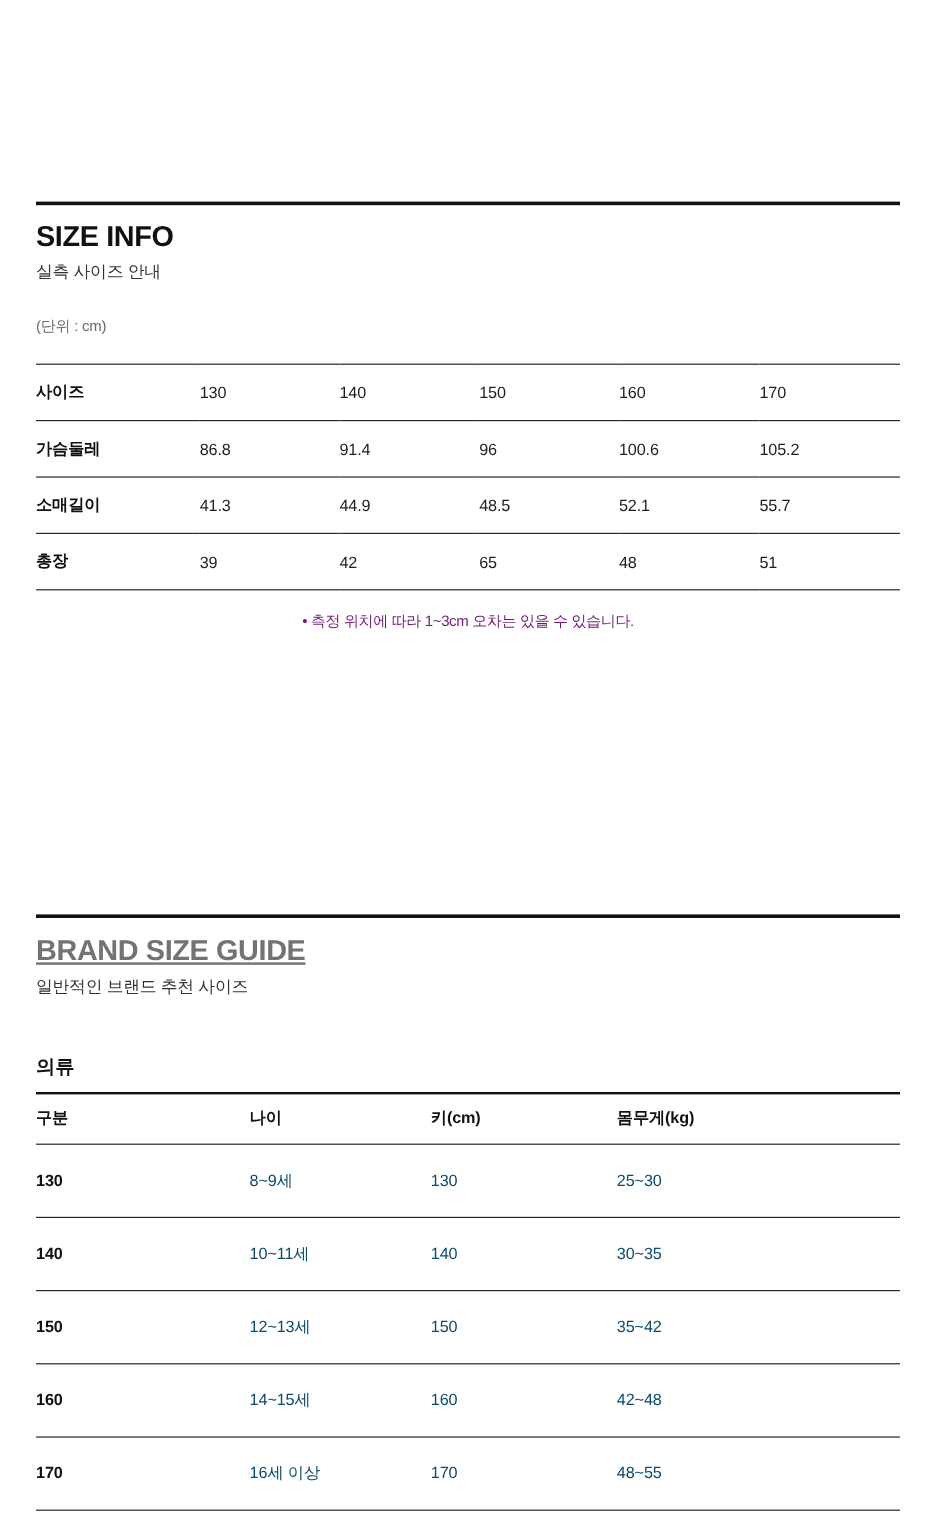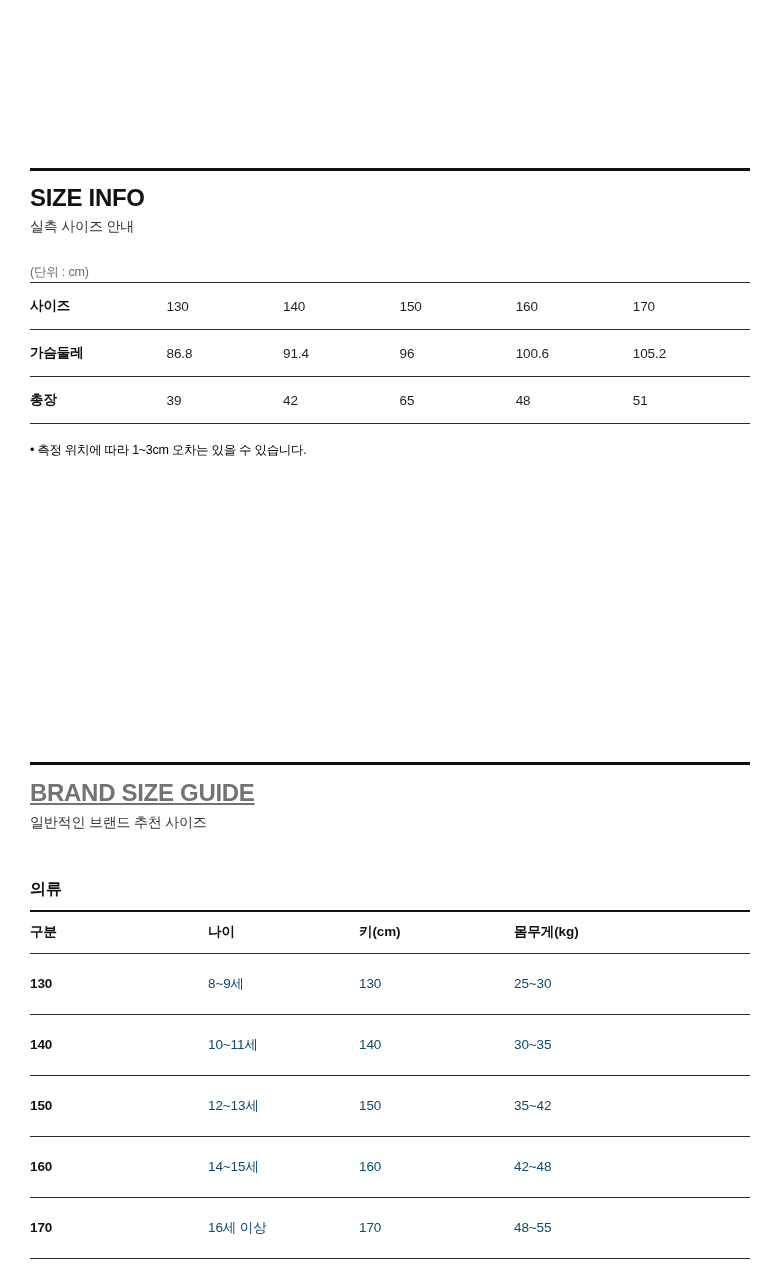--- a/index.html
+++ b/index.html
@@ -59,21 +59,21 @@
     font-size: 12.5px;
     color: #6b6b6b;
     margin-top: 28px;
     padding-right: 2px;
     letter-spacing: -0.2px;
   }
 
   table.measure {
     width: 100%;
     border-collapse: collapse;
-    margin-top: 1px;
+    margin-top: 22px;
   }
   table.measure th,
   table.measure td {
     font-size: 13.5px;
     font-weight: normal;
     text-align: left;
     padding: 0;
     height: 47px;
     vertical-align: middle;
     border-top: 1px solid #2a2a2a;
@@ -93,23 +93,23 @@
     font-size: 13.5px;
     width: 148px;
     color: #111111;
   }
   table.measure td.val {
     width: 125px;
   }
   table.measure td.val.c1 { padding-left: 0px; }
 
   .caution {
-    text-align: left;
+    text-align: center;
     font-size: 12.5px;
-    color: #000000;
+    color: #701a75;
     margin-top: 18px;
     letter-spacing: -0.3px;
   }
 
   
   .section-brand-guide {
     position: absolute;
     top: 762px;
     left: 30px;
     width: 720px;
@@ -202,20 +202,28 @@
         </tr>
         <tr>
           <th class="rowhead">가슴둘레</th>
           <td class="val c1">86.8</td>
           <td class="val">91.4</td>
           <td class="val">96</td>
           <td class="val">100.6</td>
           <td class="val">105.2</td>
         </tr>
         <tr>
+          <th class="rowhead">소매길이</th>
+          <td class="val c1">41.3</td>
+          <td class="val">44.9</td>
+          <td class="val">48.5</td>
+          <td class="val">52.1</td>
+          <td class="val">55.7</td>
+        </tr>
+        <tr>
           <th class="rowhead">총장</th>
           <td class="val c1">39</td>
           <td class="val">42</td>
           <td class="val">65</td>
           <td class="val">48</td>
           <td class="val">51</td>
         </tr>
       </tbody>
     </table>
 

